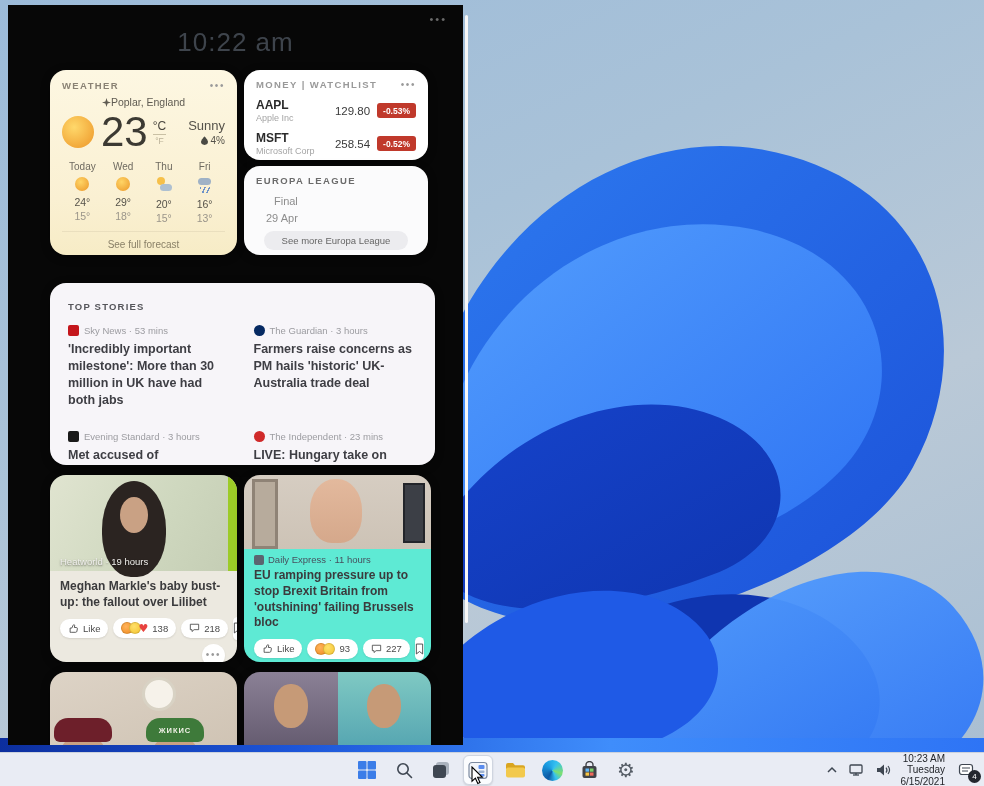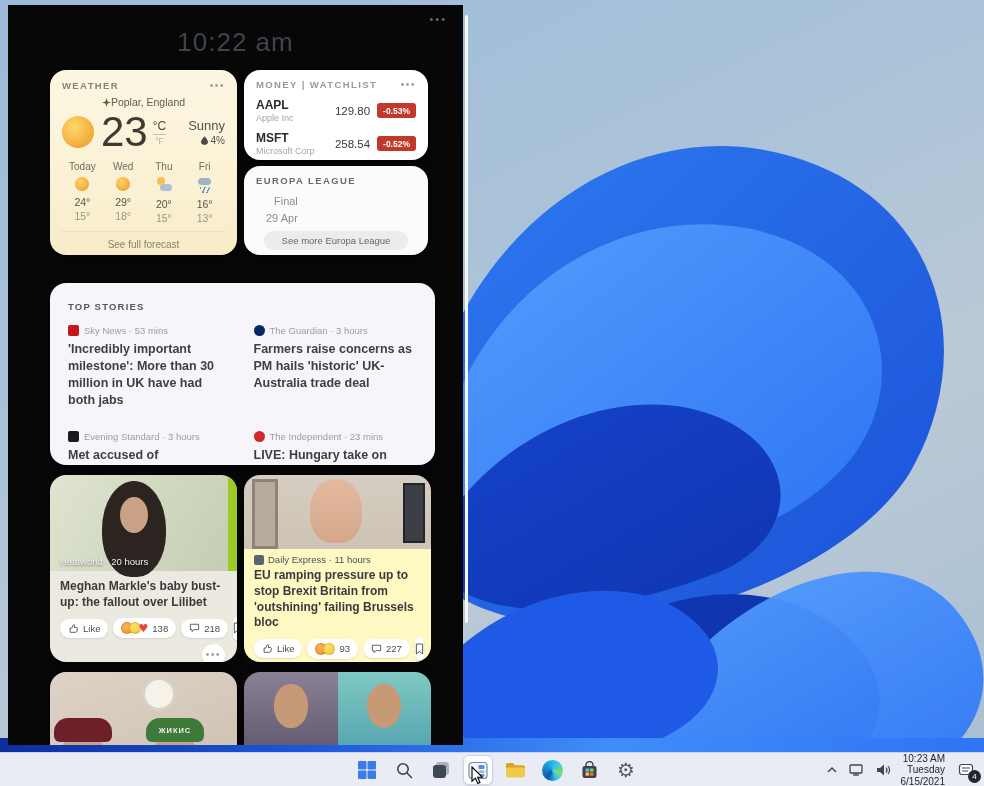--- a/index.html
+++ b/index.html
@@ -119,21 +119,21 @@
     text-shadow:0 1px 2px rgba(0,0,0,.5); }
   .photo-2 { height:74px; background:linear-gradient(180deg,#d6cdc2 0%,#cdc3b6 100%); }
   .door-frame { position:absolute; left:8px; top:4px; width:26px; height:70px; background:#b7ab9c;
     border:3px solid #8f8376; }
   .art-frame { position:absolute; right:6px; top:8px; width:22px; height:60px; background:#3c3f46;
     border:2px solid #23252a; }
   .bald-head { position:absolute; left:66px; top:4px; width:52px; height:64px; border-radius:48% 48% 42% 42%;
     background:linear-gradient(180deg,#e3b99d 0%,#d5a械 60%,#d5a88b 100%); background:linear-gradient(180deg,#e3b99d,#d5a88b); }
   .news-body { flex:1; padding:5px 10px 6px; }
   .news-body-1 { background:#ece9e0; }
-  .news-body-2 { background:#fef9c3; }
+  .news-body-2 { background:#5eead4; }
   .news-meta-dark { font-size:9.5px; color:#47505e; display:flex; align-items:center; gap:4px; }
   .src-sq { width:10px; height:10px; border-radius:2px; background:#5b6470; flex:0 0 auto; }
   .news-headline { font-size:12px; font-weight:700; color:#3b3b3d; line-height:1.32; margin-top:3px; }
   .engage-row { display:flex; align-items:center; gap:5px; margin-top:6px; }
   .pill { display:flex; align-items:center; gap:4px; background:#fff; border-radius:14px;
     padding:4px 8px; font-size:9.5px; color:#4a4a4a; box-shadow:0 1px 2px rgba(0,0,0,.10); cursor:pointer; }
   .emoji-cluster { display:flex; align-items:center; }
   .emo { width:12px; height:12px; border-radius:50%; border:1px solid rgba(0,0,0,.12); }
   .emo-orange { background:radial-gradient(circle at 40% 35%,#ffb35c,#f08c1e); }
   .emo-yellow { background:radial-gradient(circle at 40% 35%,#ffe06b,#f4c430); margin-left:-4px; }
@@ -339,21 +339,21 @@
           <div class="story-headline">LIVE: Hungary take on Portugal in opening game of Group F</div>
         </div>
       </div>
     </div>
 
     <div class="card news-card news-card-1">
       <div class="photo photo-1">
         <div class="hair-blob"></div>
         <div class="face-blob"></div>
         <div class="green-strip"></div>
-        <div class="photo-meta-on-image">Heatworld · 20 hours</div>
+        <div class="photo-meta-on-image">Heatworld · 19 hours</div>
       </div>
       <div class="news-body news-body-1">
         <div class="news-headline">Meghan Markle's baby bust-up: the fallout over Lilibet</div>
         <div class="engage-row">
           <div class="pill">
             <svg width="11" height="11" viewBox="0 0 13 13">
               <path d="M4.5 11 h4.5 c.8 0 1.4-.5 1.5-1.2 l.6-3 c.15-.8-.45-1.5-1.3-1.5 H7.5 l.4-2.2 c.1-.6-.3-1.1-.9-1.1 -.4 0-.7.2-.9.5 L4.5 6 H2.5 v5 Z" fill="none" stroke="#444" stroke-width="1"></path>
             </svg>
             <span>Like</span>
           </div>

